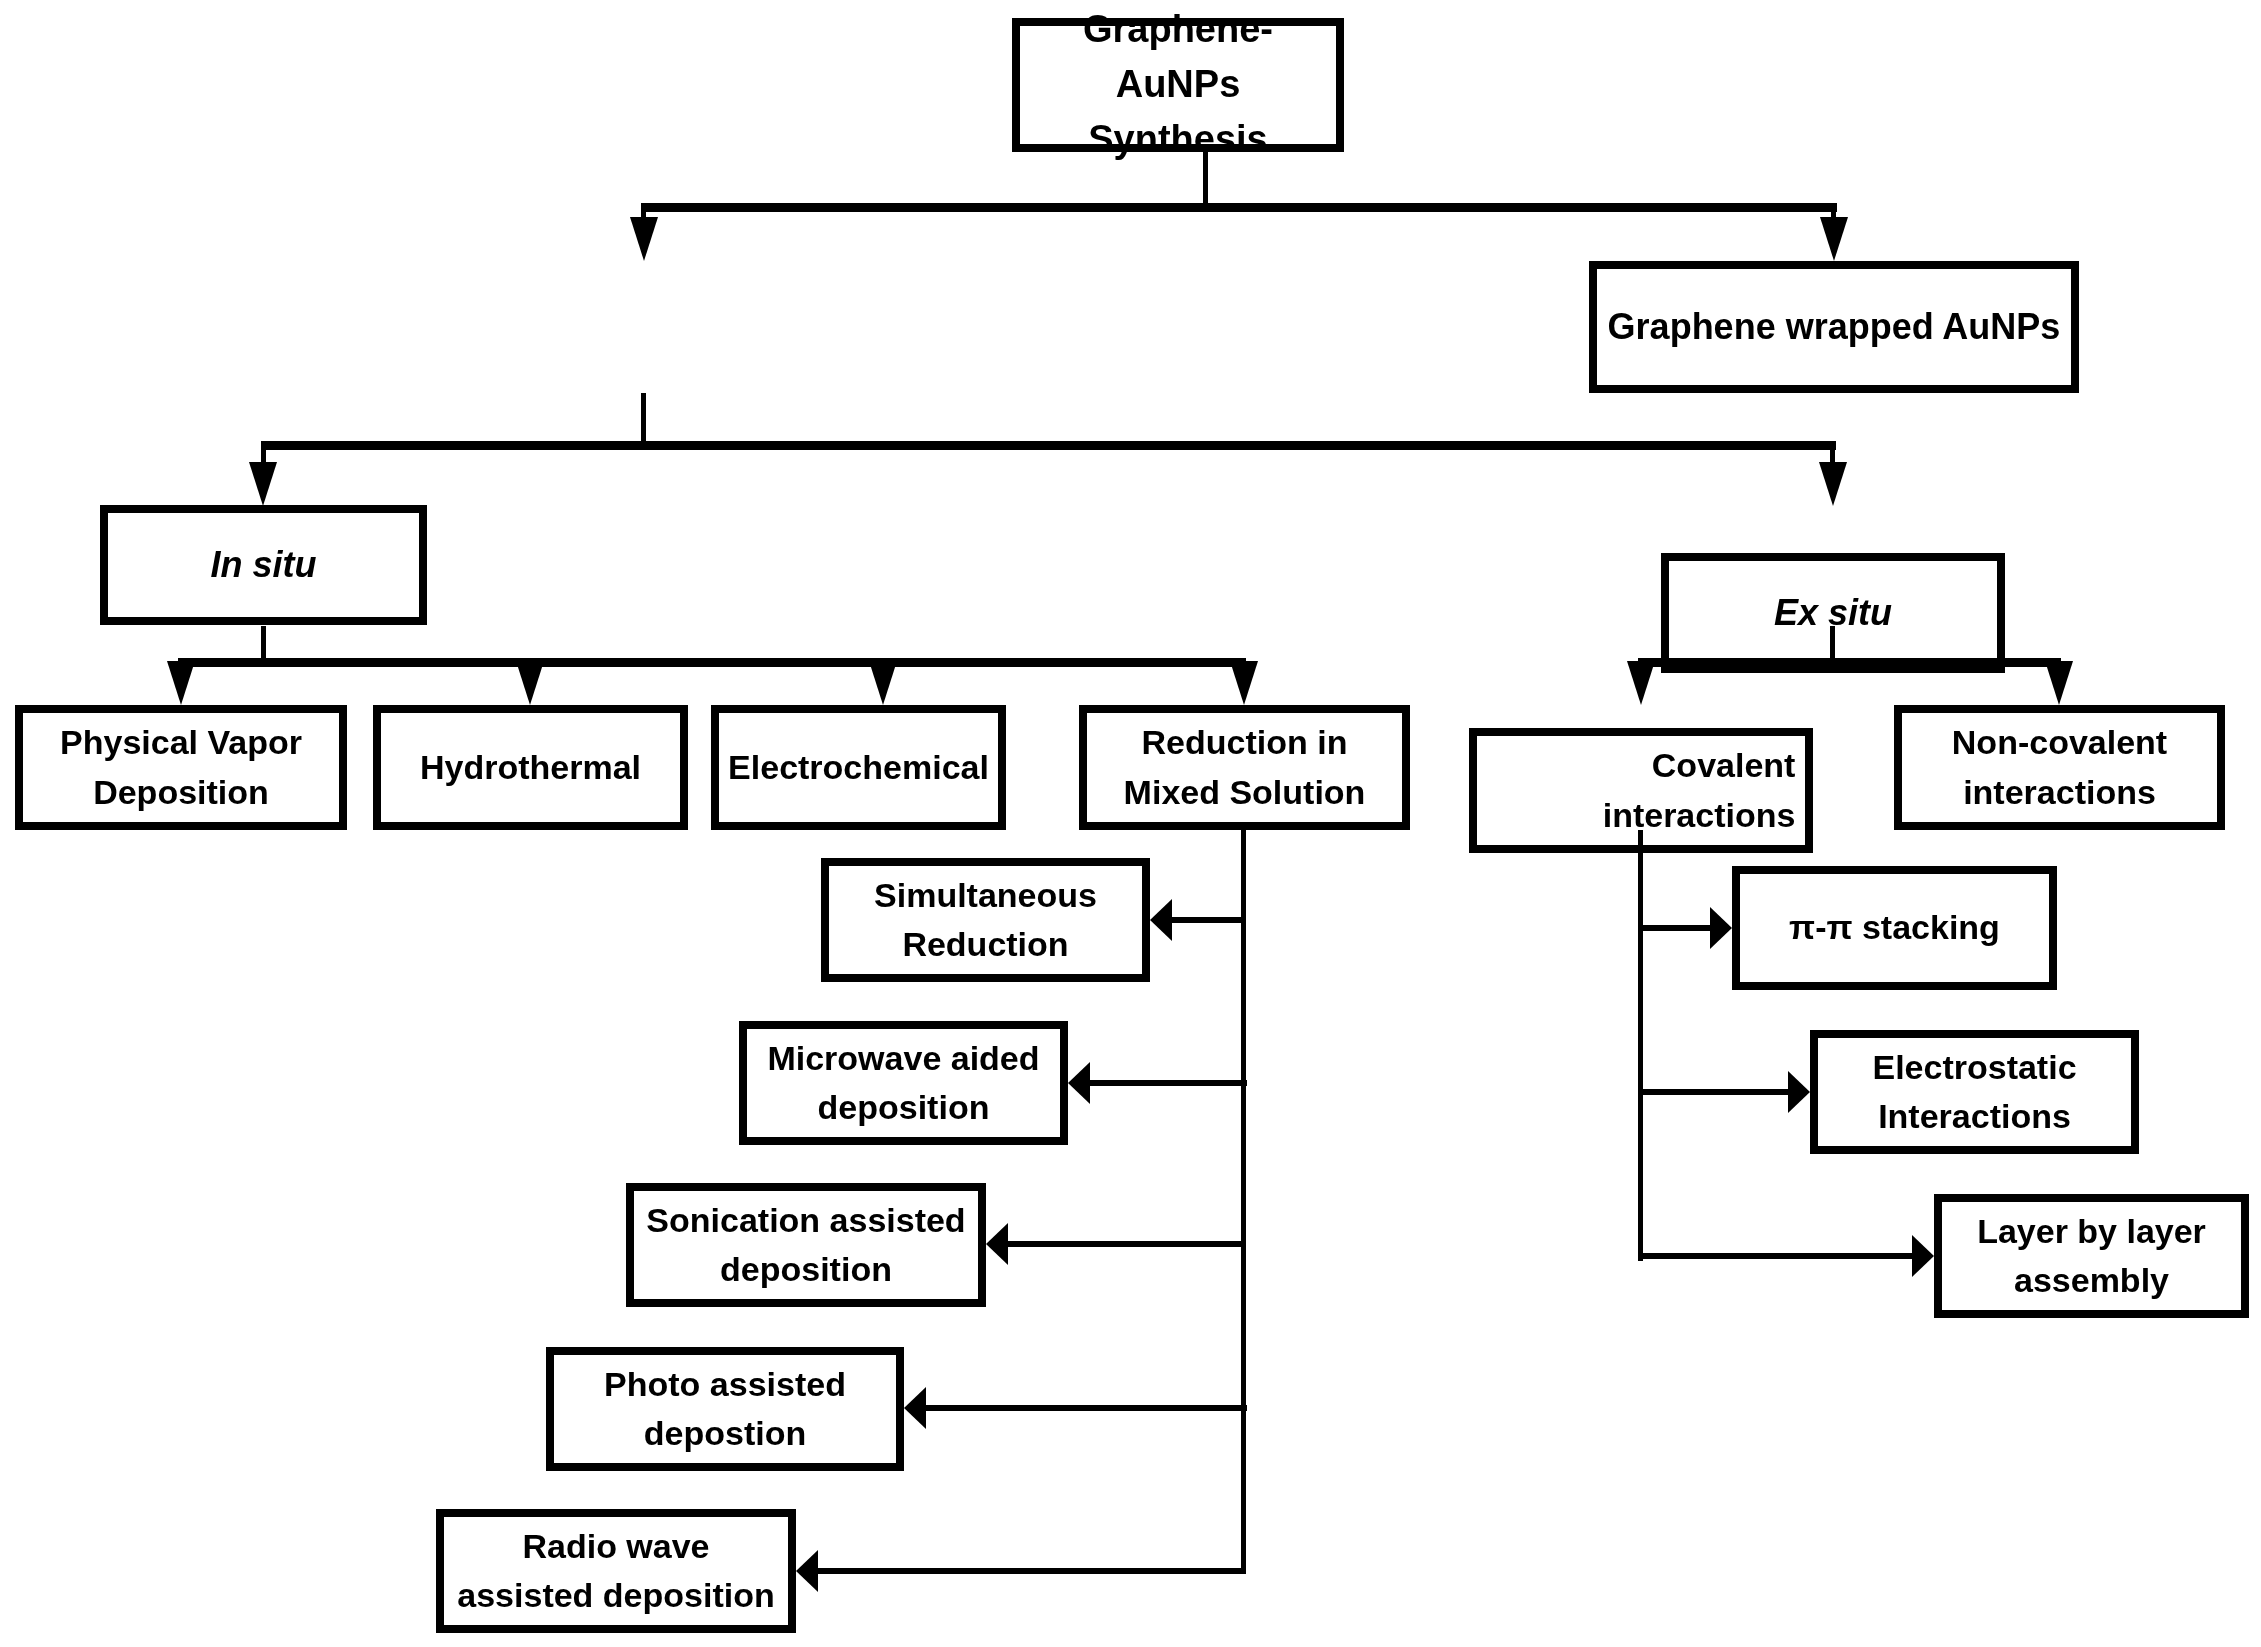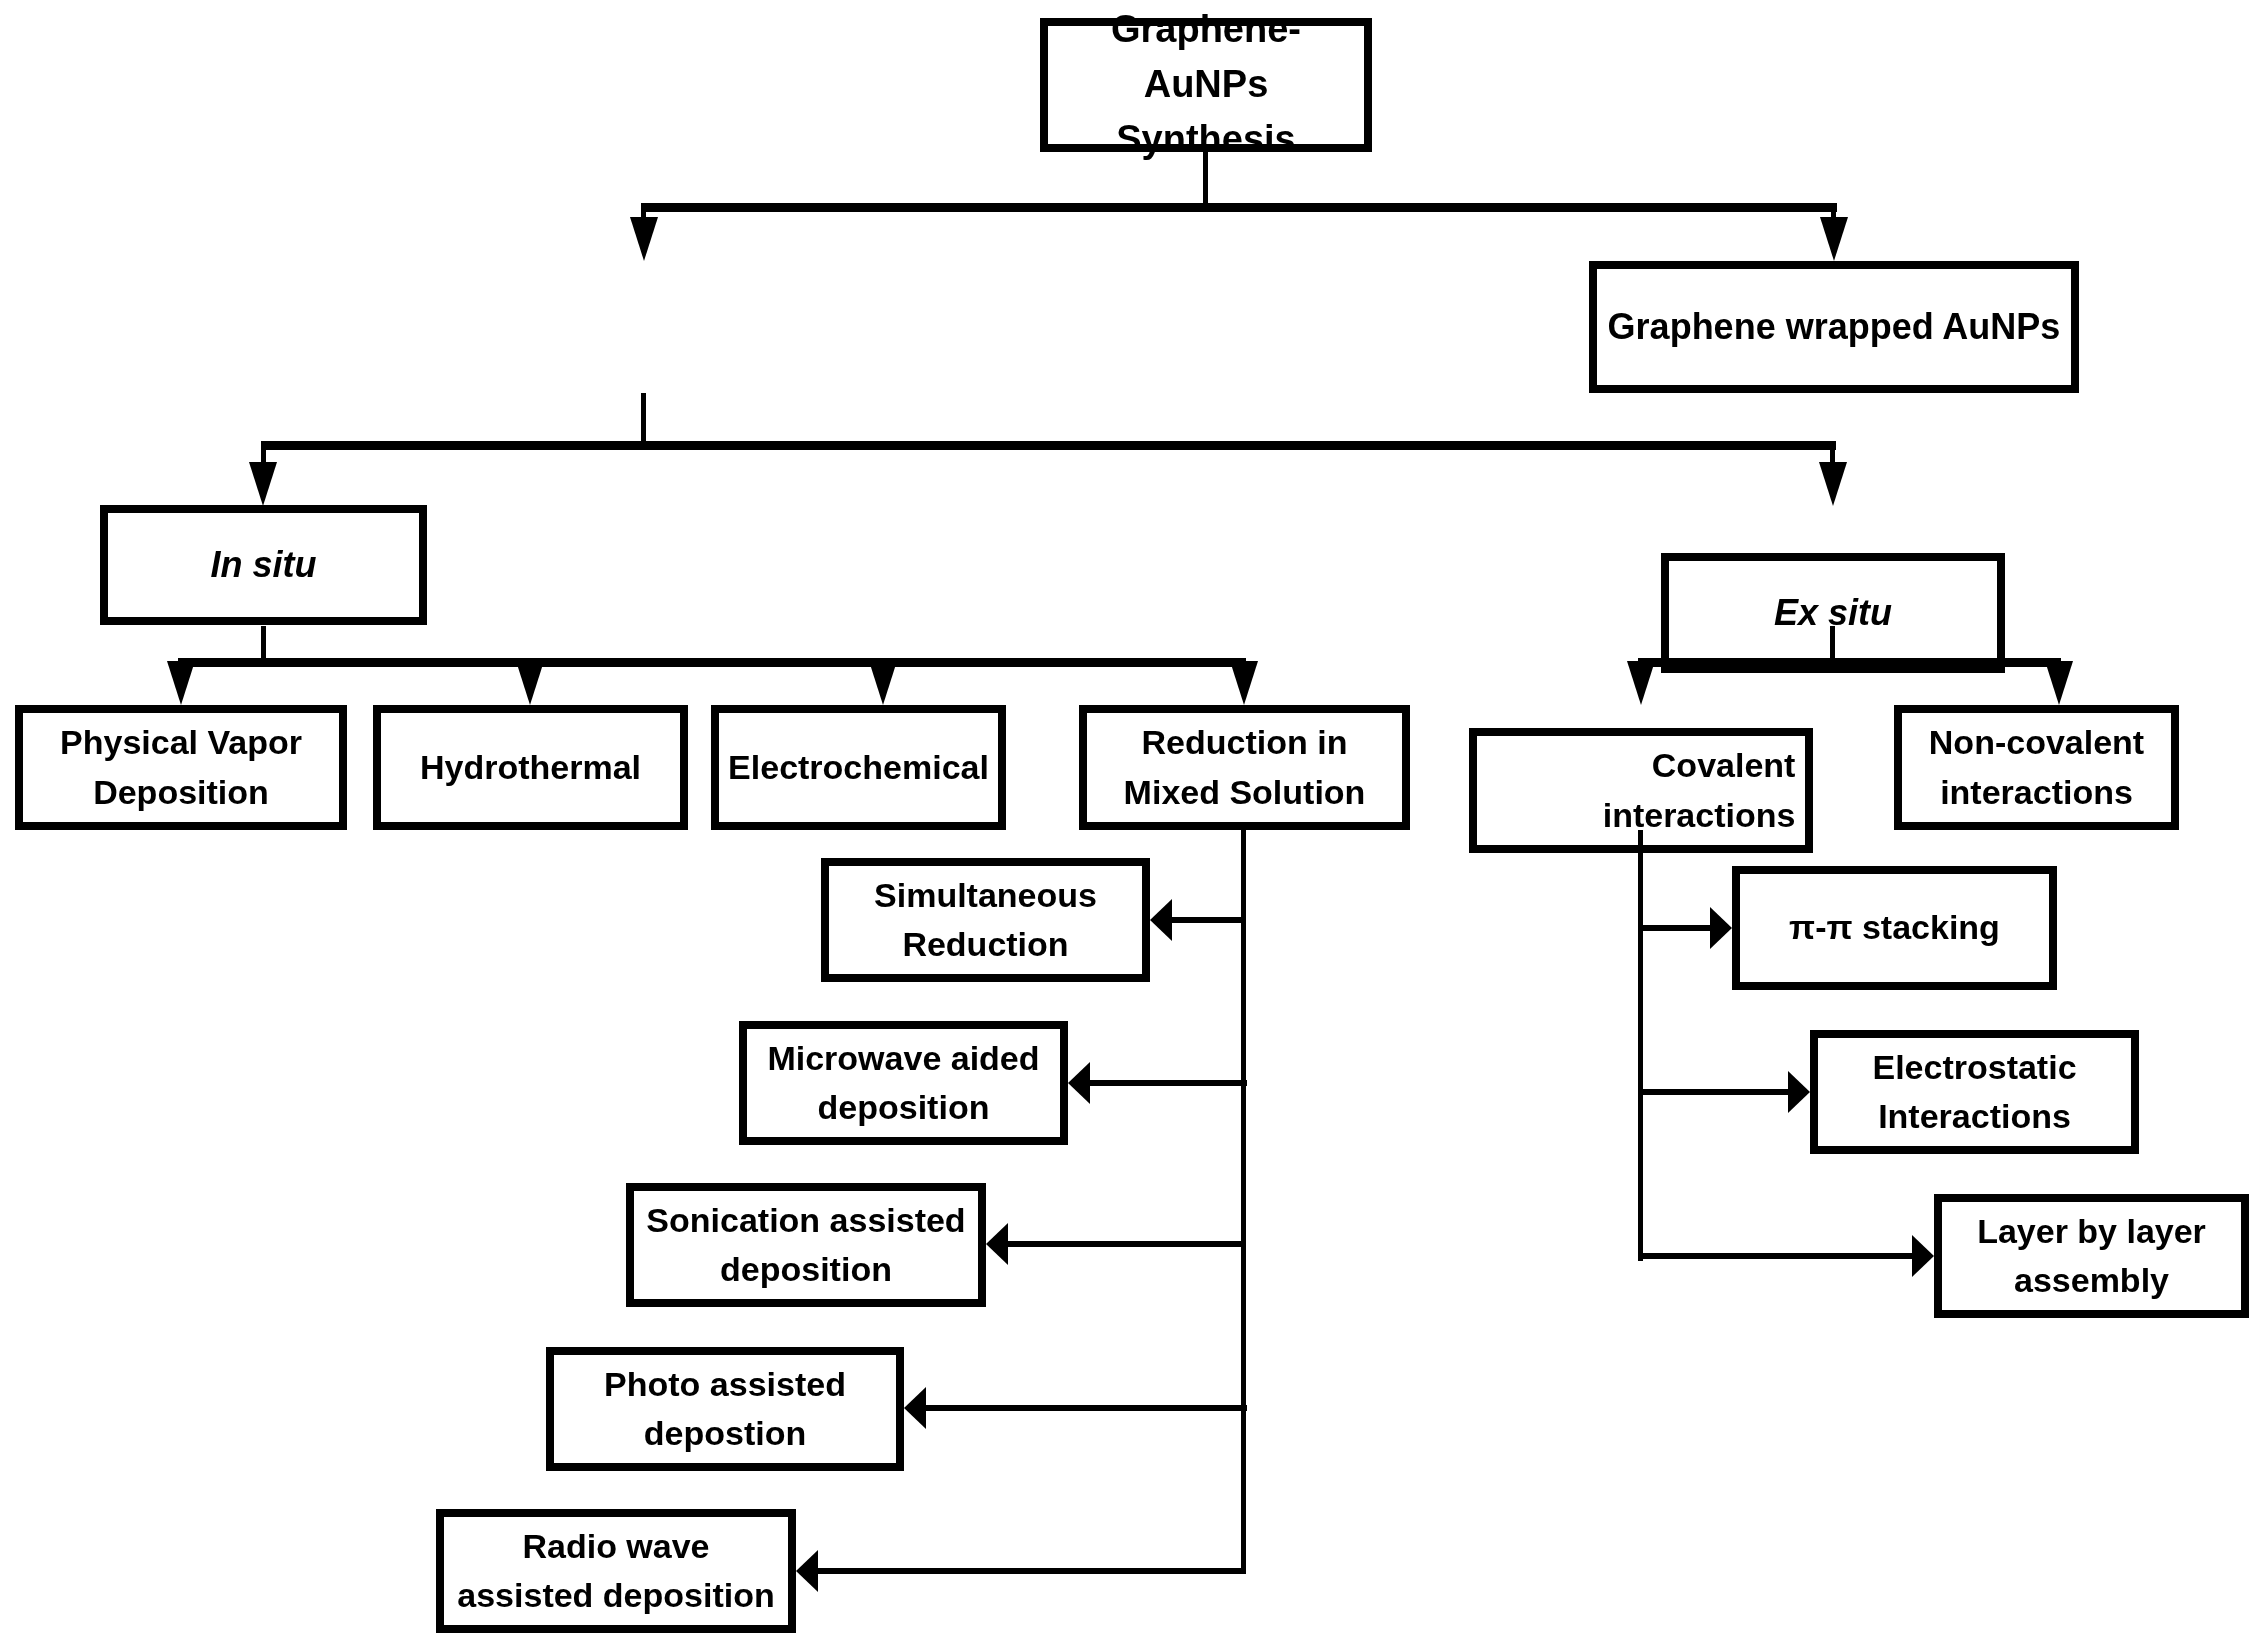--- a/index.html
+++ b/index.html
@@ -44,21 +44,21 @@
     border-top:21px solid transparent;
     border-bottom:21px solid transparent;
     border-left:22px solid #000000;
   }
 </style>
 </head>
 <body>
 
 <div class="canvas">
 
-  <div class="node fs-root" style="left:1040px;top:17.5px;width:332px;height:134px;">Graphene-AuNPs Synthesis</div>
+  <div class="node fs-root" style="left:1012px;top:17.5px;width:332px;height:134px;">Graphene-AuNPs Synthesis</div>
 
   <div class="vline" style="left:1203px;top:151px;width:5.3px;height:56px;"></div>
   <div class="hline" style="left:641px;top:203px;width:1196px;height:8.5px;"></div>
   <div class="vline" style="left:641px;top:203px;width:5.3px;height:21px;"></div>
   <div class="arrow-down" style="left:630px;top:217px;"></div>
   <div class="vline" style="left:1831px;top:203px;width:5.3px;height:21px;"></div>
   <div class="arrow-down" style="left:1820px;top:217px;"></div>
 
   <div class="node fs-l2" style="left:1589px;top:261px;width:490px;height:132px;">Graphene wrapped AuNPs</div>
 
@@ -89,21 +89,21 @@
   <div class="arrow-down" style="left:1627px;top:661px;"></div>
   <div class="vline" style="left:2056px;top:658px;width:5.3px;height:21px;"></div>
   <div class="arrow-down" style="left:2045px;top:661px;"></div>
 
   <div class="node fs-l3" style="left:15px;top:705px;width:332px;height:125px;">Physical Vapor Deposition</div>
   <div class="node fs-l3" style="left:373px;top:705px;width:315px;height:125px;">Hydrothermal</div>
   <div class="node fs-l3" style="left:711px;top:705px;width:295px;height:125px;">Electrochemical</div>
   <div class="node fs-l3" style="left:1079px;top:705px;width:331px;height:125px;">Reduction in Mixed Solution</div>
 
   <div class="node fs-l3" style="left:1469px;top:728px;width:344px;height:125px;text-align:right;">Covalent interactions</div>
-  <div class="node fs-l3" style="left:1894px;top:705px;width:285px;height:125px;">Non-covalent interactions</div>
+  <div class="node fs-l3" style="left:1894px;top:705px;width:331px;height:125px;">Non-covalent interactions</div>
 
   <div class="vline" style="left:1241px;top:830px;width:5.3px;height:744px;"></div>
   <div class="shaft" style="left:1170px;top:917px;width:76px;height:6.4px;"></div>
   <div class="arrow-left" style="left:1150px;top:899px;"></div>
   <div class="shaft" style="left:1088px;top:1080px;width:159px;height:6.4px;"></div>
   <div class="arrow-left" style="left:1068px;top:1062px;"></div>
   <div class="shaft" style="left:1006px;top:1241px;width:240px;height:6.4px;"></div>
   <div class="arrow-left" style="left:986px;top:1223px;"></div>
   <div class="shaft" style="left:924px;top:1405px;width:323px;height:6.4px;"></div>
   <div class="arrow-left" style="left:904px;top:1387px;"></div>

